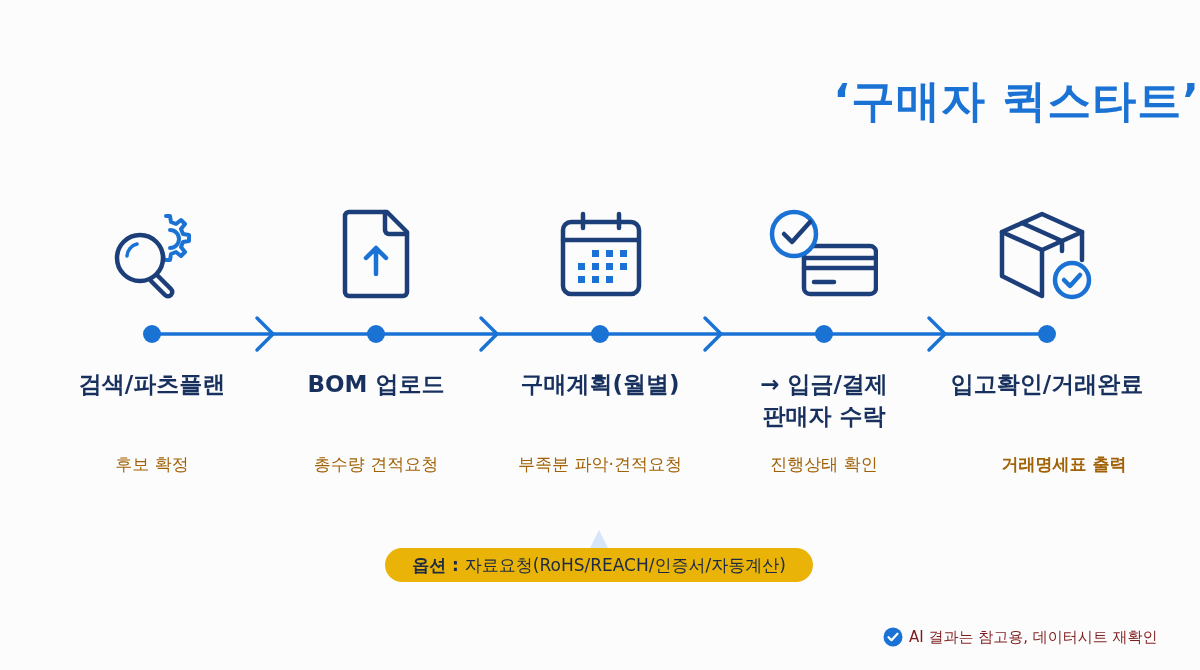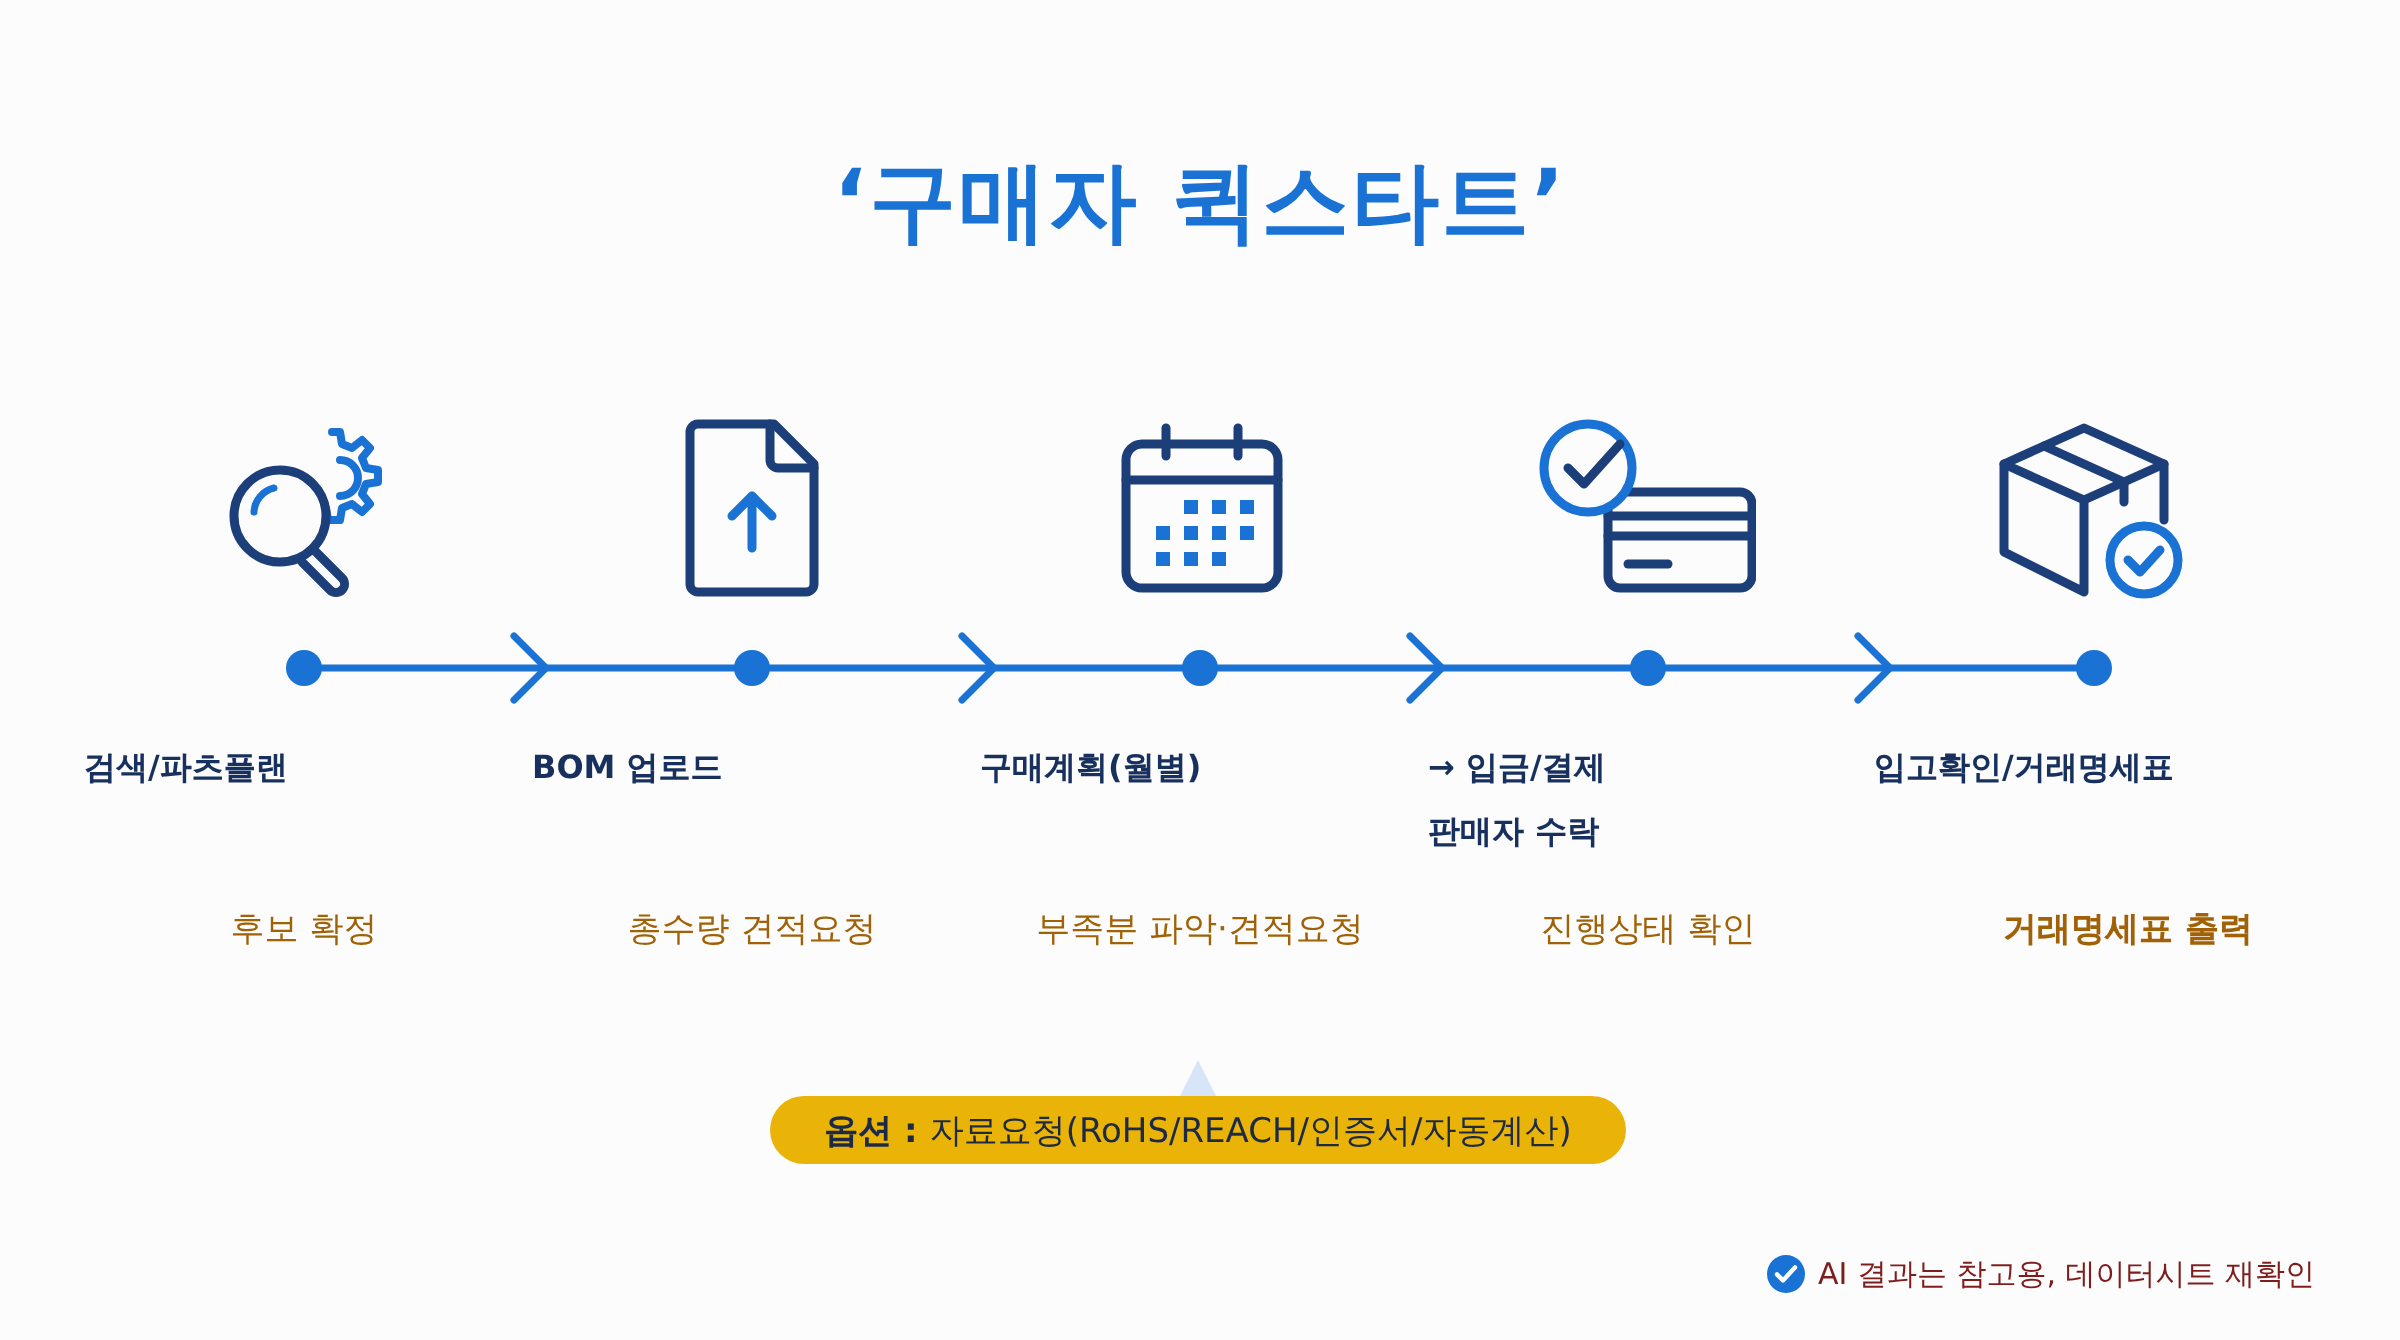--- a/index.html
+++ b/index.html
@@ -4,30 +4,30 @@
 <style>
   html, body { margin:0; padding:0; }
   body {
     width:1200px; height:670px; overflow:hidden;
     background:#fcfcfc;
     font-family:"DejaVu Sans", "Liberation Sans", sans-serif;
     position:relative;
   }
   .title {
     position:absolute; left:0; right:0; top:72px;
-    text-align:center; font-size:44px; font-weight:bold;
+    text-align:right; font-size:44px; font-weight:bold;
     color:#1a73d4; letter-spacing:1px;
   }
   .icon { position:absolute; width:110px; height:110px; }
   .icon svg { width:100%; height:100%; }
   .timeline { position:absolute; left:0; top:310px; width:1200px; height:50px; }
   .timeline svg { width:100%; height:100%; }
   .step-title {
-    position:absolute; width:220px; text-align:left;
-    font-size:16px; font-weight:bold; color:#17305e; line-height:32px;
+    position:absolute; width:220px; text-align:center;
+    font-size:23px; font-weight:bold; color:#17305e; line-height:32px;
   }
   .step-desc {
     position:absolute; width:220px; text-align:center;
     font-size:17px; color:#a16207; top:453px;
   }
   .option-pill {
     position:absolute; left:385px; top:548px; width:428px; height:34px;
     background:#eab308; border-radius:17px;
     display:flex; align-items:center; justify-content:center;
     font-size:17px; color:#1c2a45; white-space:nowrap;
@@ -125,21 +125,21 @@
   </svg>
 </div>
 
 <div class="step-title" style="left:42px;top:368px;">검색/파츠플랜</div>
 <div class="step-title" style="left:266px;top:368px;">BOM 업로드</div>
 <div class="step-title" style="left:490px;top:368px;">구매계획(월별)</div>
 <div class="step-title" style="left:714px;top:368px;">
   <div>→ 입금/결제</div>
   <div>판매자 수락</div>
 </div>
-<div class="step-title" style="left:937px;top:368px;">입고확인/거래명세표</div>
+<div class="step-title" style="left:937px;top:368px;">입고확인/거래완료</div>
 
 <div class="step-desc" style="left:42px;">후보 확정</div>
 <div class="step-desc" style="left:266px;">총수량 견적요청</div>
 <div class="step-desc" style="left:490px;">부족분 파악·견적요청</div>
 <div class="step-desc" style="left:714px;">진행상태 확인</div>
 <div class="step-desc" style="left:954px;font-weight:bold;">거래명세표 출력</div>
 
 <div class="option-pointer"></div>
 <div class="option-pill">
   <span class="opt-label">옵션 :</span>

